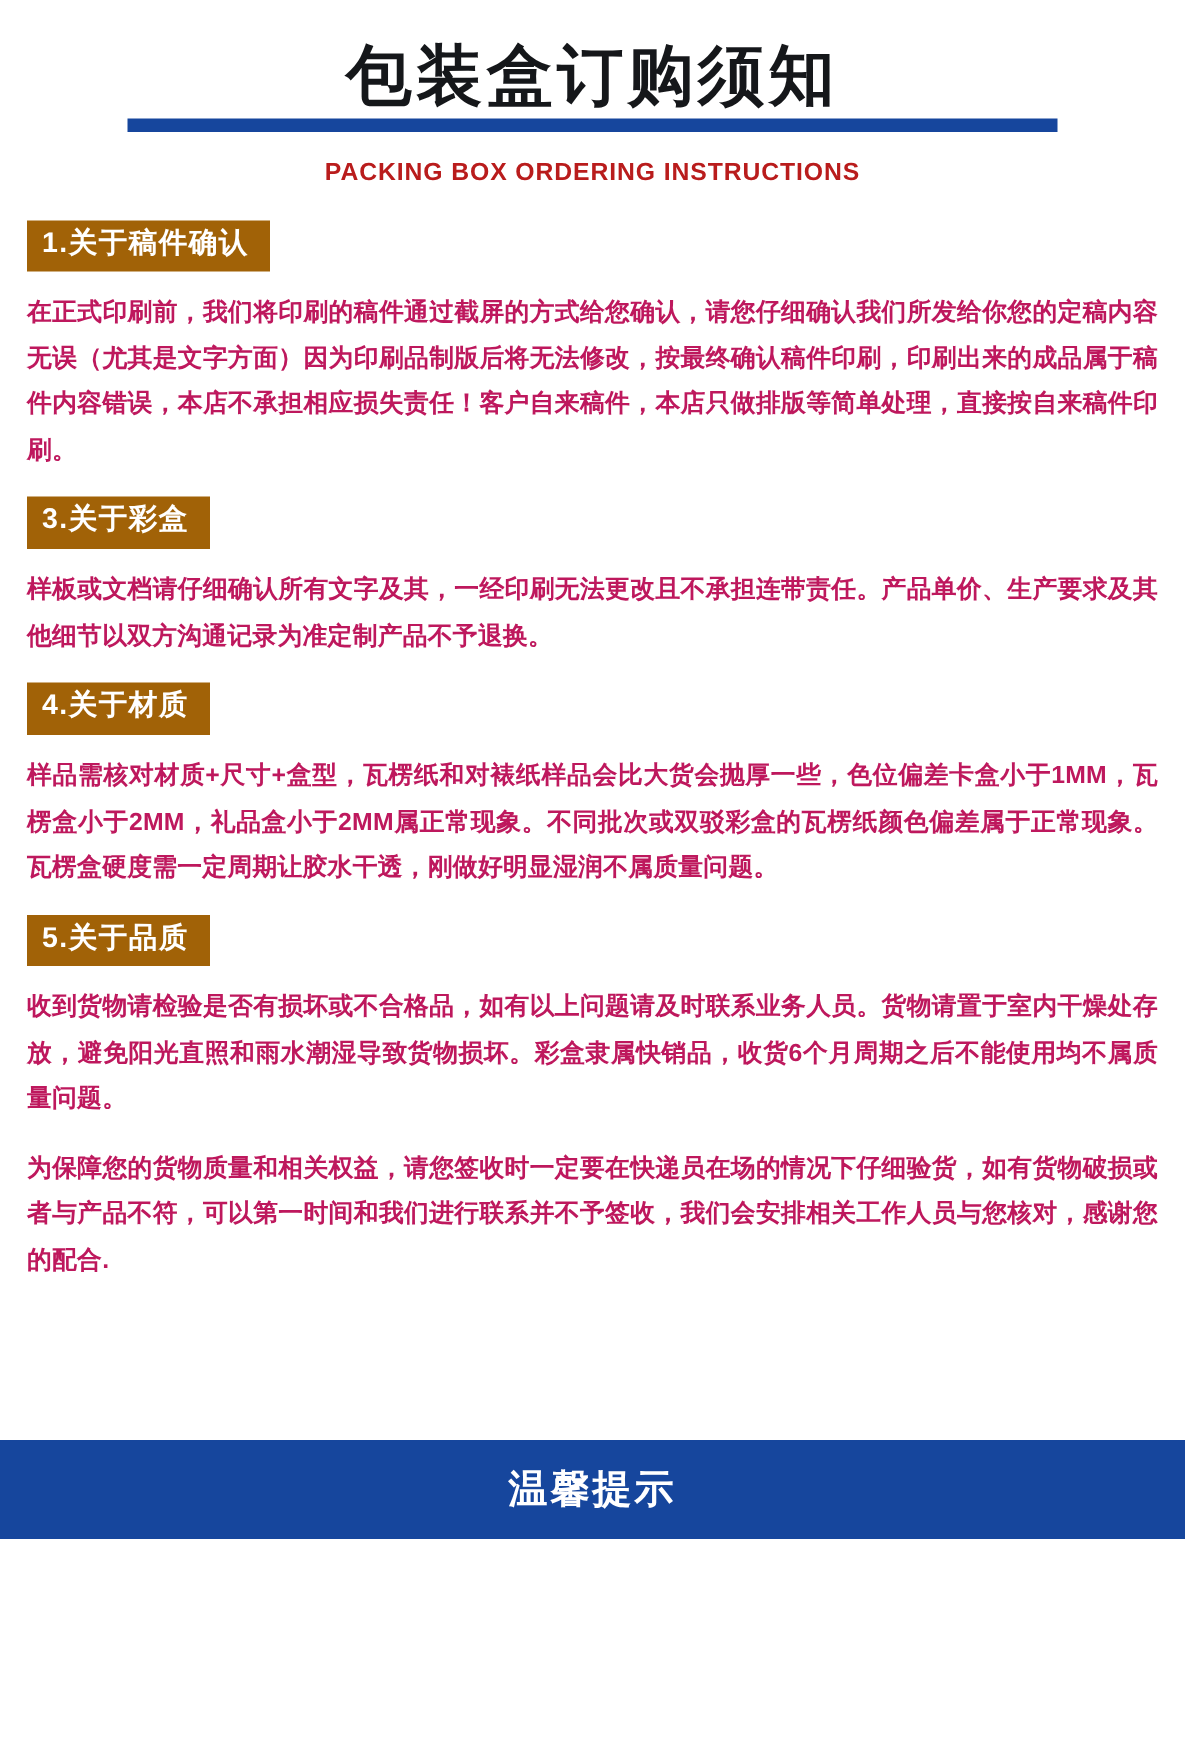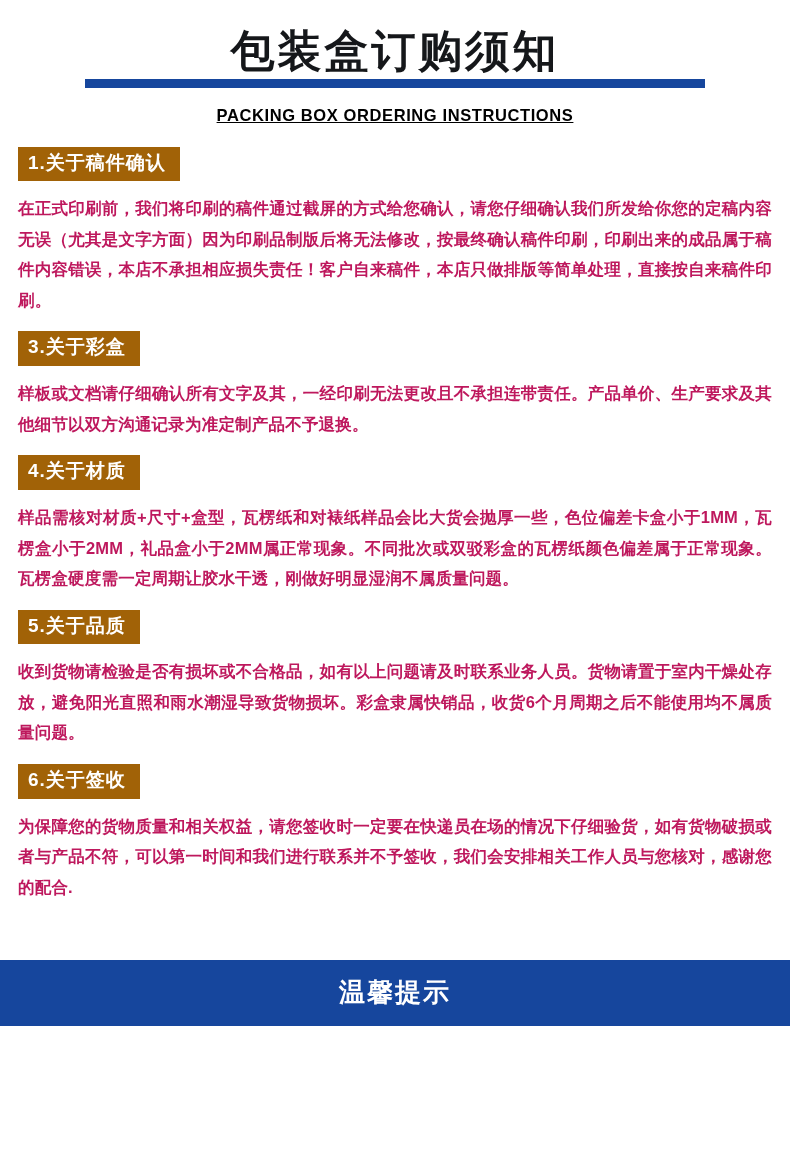--- a/index.html
+++ b/index.html
@@ -47,22 +47,21 @@
     width: 620px;
     height: 9px;
     background: #16469d;
     margin: 2px auto 0 auto;
   }
   .header-sub {
     margin-top: 12px;
     font-size: 16.5px;
     font-weight: bold;
     letter-spacing: 0.6px;
-    color: #000000;
-    text-decoration: underline;
+    color: #b91c1c;
   }
 
   
   .section {
     margin-top: 16px;
   }
   .section-tag {
     display: inline-block;
     background: #a16207;
     color: #ffffff;
@@ -142,21 +141,20 @@
     <div class="section-tag">4.关于材质</div>
     <div class="section-body">样品需核对材质+尺寸+盒型，瓦楞纸和对裱纸样品会比大货会抛厚一些，色位偏差卡盒小于1MM，瓦楞盒小于2MM，礼品盒小于2MM属正常现象。不同批次或双驳彩盒的瓦楞纸颜色偏差属于正常现象。瓦楞盒硬度需一定周期让胶水干透，刚做好明显湿润不属质量问题。</div>
   </div>
 
   <div class="section">
     <div class="section-tag">5.关于品质</div>
     <div class="section-body">收到货物请检验是否有损坏或不合格品，如有以上问题请及时联系业务人员。货物请置于室内干燥处存放，避免阳光直照和雨水潮湿导致货物损坏。彩盒隶属快销品，收货6个月周期之后不能使用均不属质量问题。</div>
   </div>
 
   <div class="section">
-    <div class="section-tag">6.关于签收</div>
     <div class="section-body">为保障您的货物质量和相关权益，请您签收时一定要在快递员在场的情况下仔细验货，如有货物破损或者与产品不符，可以第一时间和我们进行联系并不予签收，我们会安排相关工作人员与您核对，感谢您的配合.</div>
   </div>
 
   <div class="footer">
     <div class="footer-title">温馨提示</div>
   </div>
 
 </div>
 
 </body></html>

